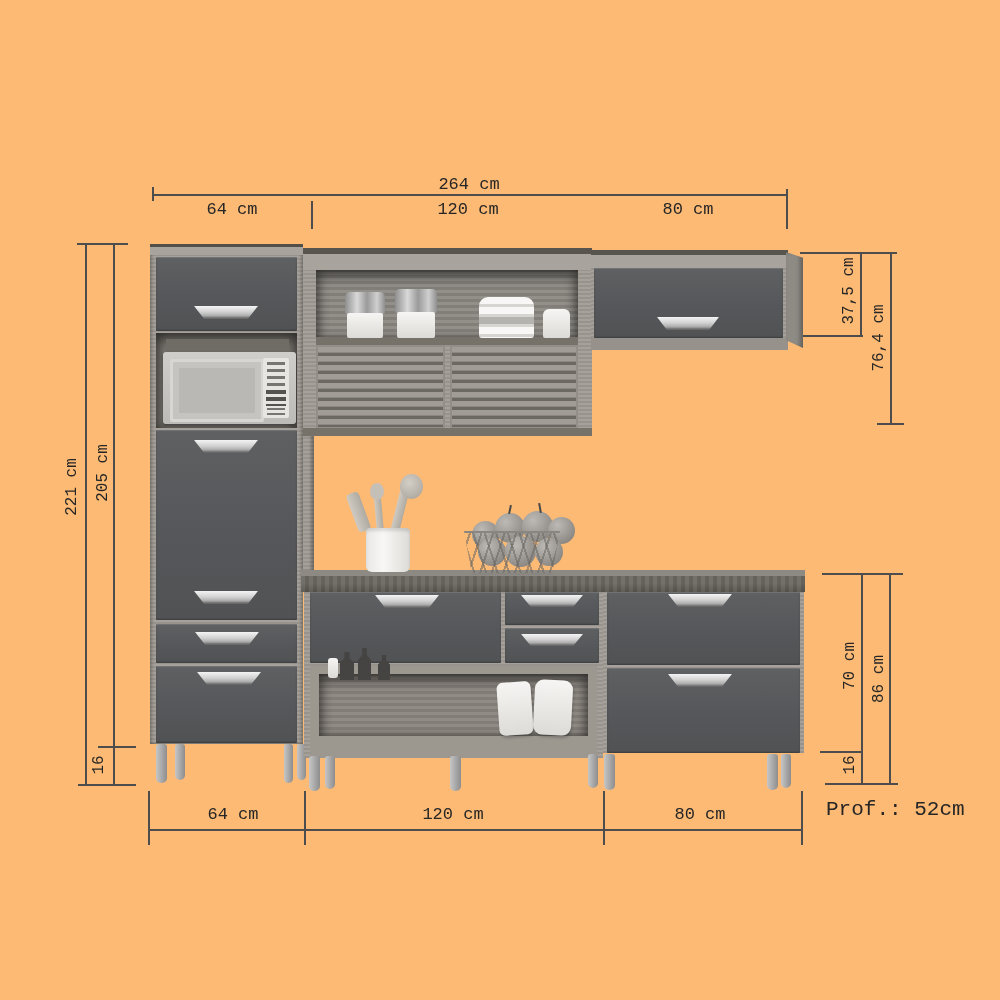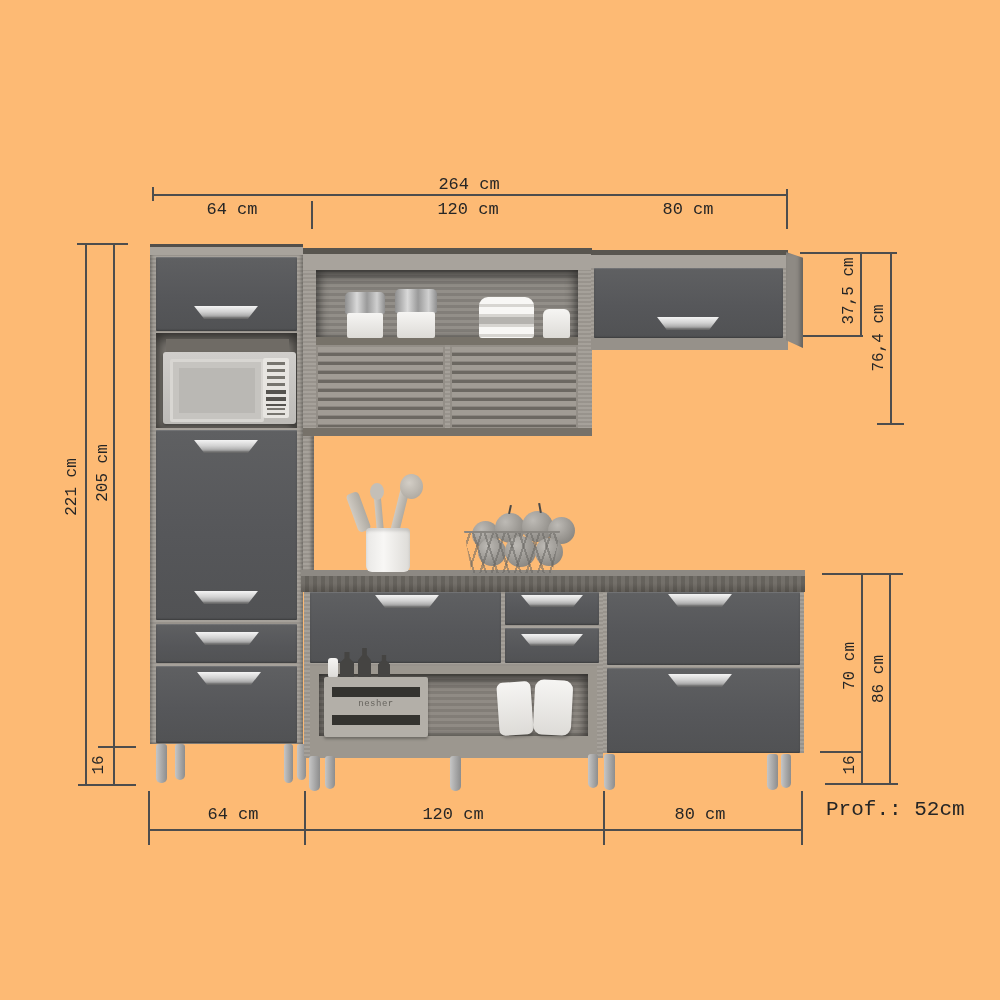--- a/index.html
+++ b/index.html
@@ -154,25 +154,20 @@
     <div class="handle" style="left:521px;top:634px;width:62px;height:12px"></div>
 
     <div class="abs" style="left:310px;top:666px;width:287px;height:92px;background:#9c978f"></div>
     <div class="abs niche" style="left:319px;top:674px;width:269px;height:62px;background-color:#8a857e;background-image:repeating-linear-gradient(0deg,rgba(0,0,0,.06) 0 3px,rgba(255,255,255,.05) 3px 6px)"></div>
 
     <div class="bottle" style="left:340px;top:652px;width:14px;height:28px"></div>
     <div class="bottle" style="left:358px;top:648px;width:13px;height:32px"></div>
     <div class="bottle" style="left:378px;top:655px;width:12px;height:25px"></div>
     <div class="abs white-item" style="left:328px;top:658px;width:10px;height:20px;border-radius:3px"></div>
 
-    <div class="abs" style="left:324px;top:677px;width:104px;height:60px;background:#b3afa8;border-radius:2px;box-shadow:0 2px 3px rgba(0,0,0,.3)">
-      <div class="abs" style="left:8px;top:10px;width:88px;height:10px;background:#34332f"></div>
-      <div class="abs" style="left:8px;top:38px;width:88px;height:10px;background:#34332f"></div>
-      <div class="abs" style="left:0;top:22px;width:104px;height:14px;text-align:center;font-size:9px;color:#67645e;letter-spacing:.5px">nesher</div>
-    </div>
 
     <div class="abs white-item" style="left:498px;top:682px;width:34px;height:53px;border-radius:6px;transform:rotate(-4deg);box-shadow:1px 2px 3px rgba(0,0,0,.25)"></div>
     <div class="abs white-item" style="left:534px;top:680px;width:38px;height:55px;border-radius:9px;transform:rotate(3deg);box-shadow:1px 2px 3px rgba(0,0,0,.25)"></div>
 
     <div class="abs wood" style="left:603px;top:592px;width:201px;height:161px"></div>
     <div class="abs door" style="left:607px;top:592px;width:193px;height:73px"></div>
     <div class="handle" style="left:668px;top:594px"></div>
     <div class="abs door" style="left:607px;top:668px;width:193px;height:85px"></div>
     <div class="handle" style="left:668px;top:674px"></div>
 

